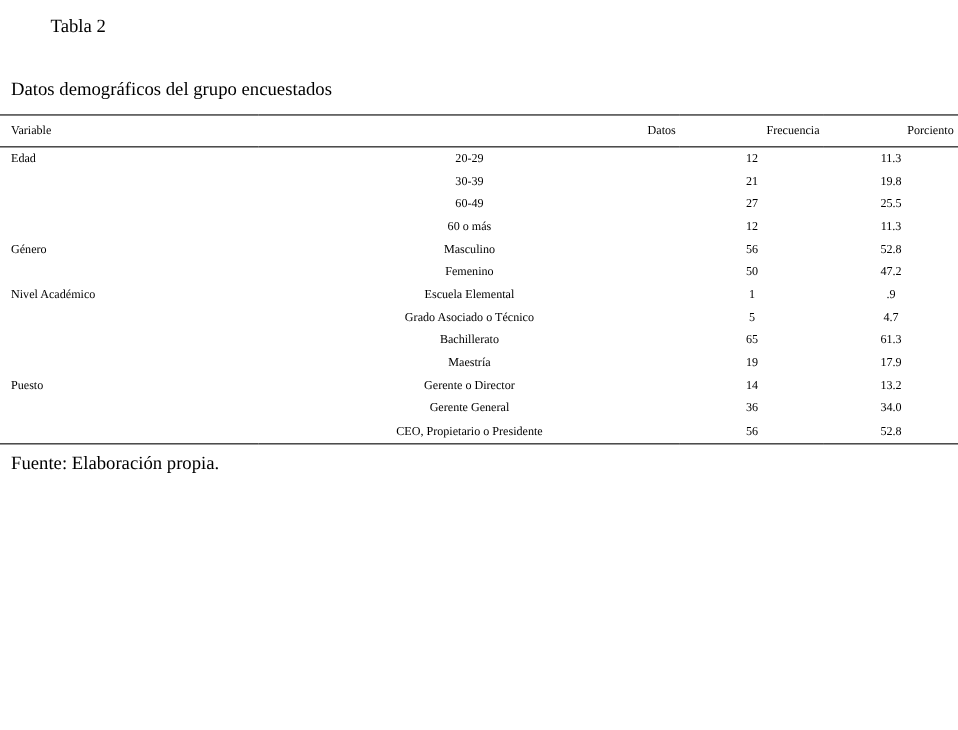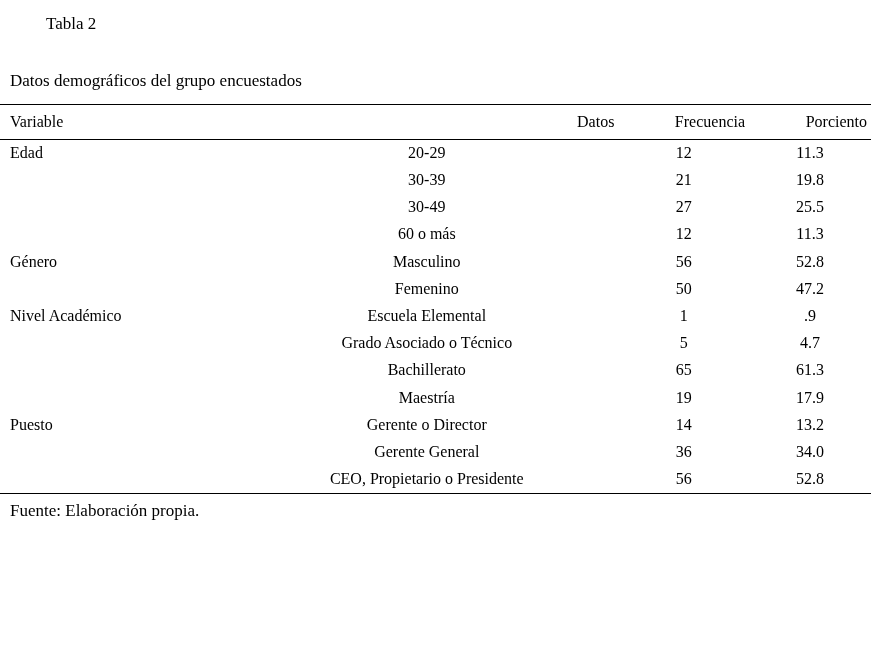--- a/index.html
+++ b/index.html
@@ -26,21 +26,21 @@
     .table-caption {
       font-size: 17px;
       padding: 37px 10px 12px 10px;
       line-height: 1.2;
     }
     table.apa-table {
       width: 100%;
       border-collapse: collapse;
       border-top: 1px solid #000000;
       border-bottom: 1px solid #000000;
-      font-size: 16px;
+      font-size: 11px;
     }
     table.apa-table thead th {
       font-weight: normal;
       border-bottom: 1px solid #000000;
       padding: 8px 4px;
       text-align: right;
     }
     table.apa-table thead th.col-variable {
       text-align: left;
       padding-left: 10px;
@@ -91,21 +91,21 @@
           <td class="col-porciento">11.3</td>
         </tr>
         <tr>
           <td class="col-variable"></td>
           <td class="col-datos">30-39</td>
           <td class="col-frecuencia">21</td>
           <td class="col-porciento">19.8</td>
         </tr>
         <tr>
           <td class="col-variable"></td>
-          <td class="col-datos">30-49</td>
+          <td class="col-datos">60-49</td>
           <td class="col-frecuencia">27</td>
           <td class="col-porciento">25.5</td>
         </tr>
         <tr>
           <td class="col-variable"></td>
           <td class="col-datos">60 o más</td>
           <td class="col-frecuencia">12</td>
           <td class="col-porciento">11.3</td>
         </tr>
         <tr>

